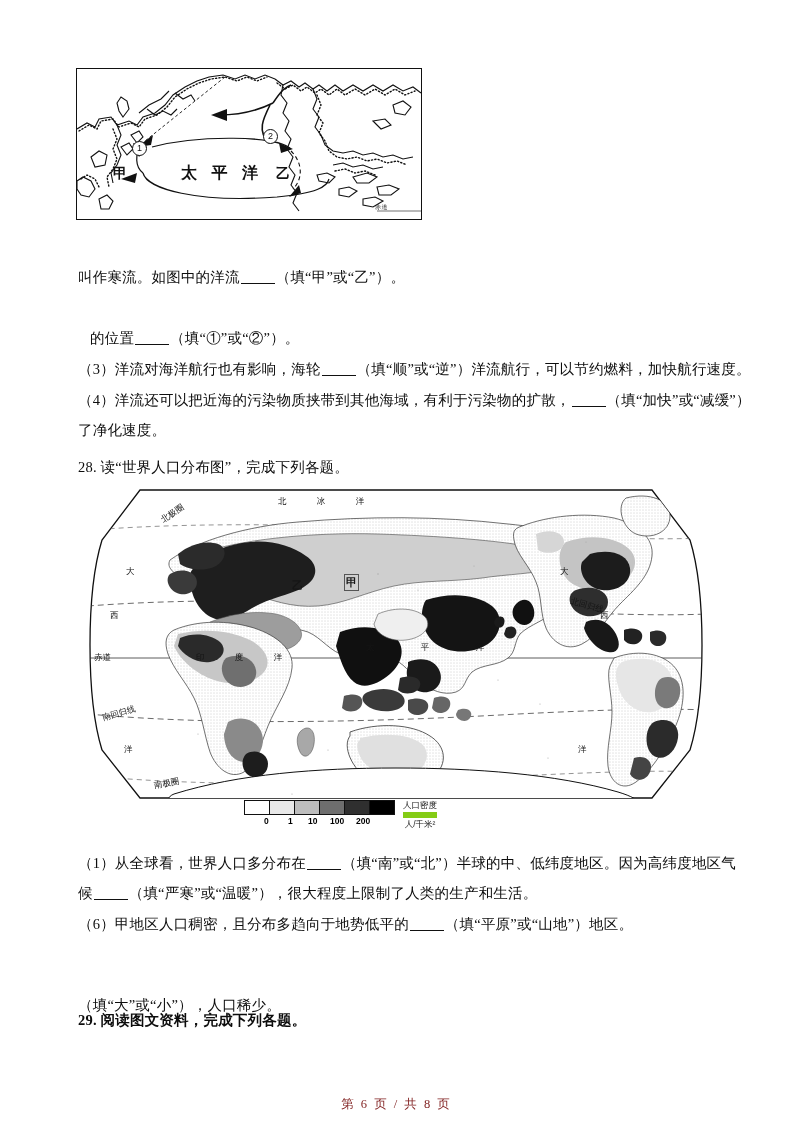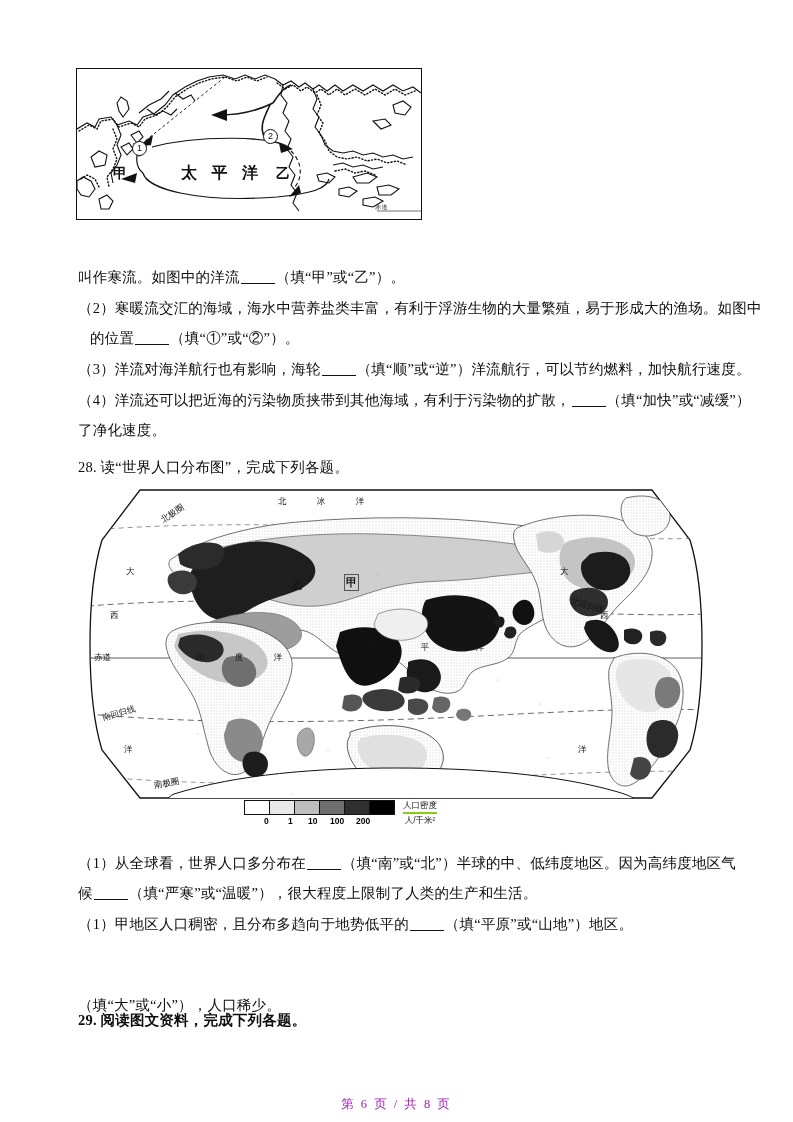--- a/index.html
+++ b/index.html
@@ -128,33 +128,33 @@
   }
   #legend-ticks span { position: absolute; top: 1px; }
   #legend-unit {
     margin-left: 8px;
     font-size: 8.5px;
     font-family: "Liberation Sans", sans-serif;
     text-align: center;
     line-height: 11px;
     color: #151515;
   }
-  #legend-unit .top { border-bottom: 2px solid #84cc16; padding-bottom: 1px; display:block;}
+  #legend-unit .top { border-bottom: 6px solid #84cc16; padding-bottom: 1px; display:block;}
   #legend-unit .bot { display:block; padding-top:1px;}
 
   
   #footer {
     position: absolute;
     left: 0;
     top: 1096px;
     width: 793px;
     text-align: center;
     font-size: 12.5px;
     letter-spacing: 2px;
-    color: #a21caf;
+    color: #7f1d1d;
   }
 </style>
 </head>
 <body>
 
 <div class="page">
 
   <div id="fig-currents">
     <svg width="344" height="150" viewBox="0 0 344 150">
 
@@ -241,23 +241,20 @@
     <span class="map-label" id="lbl-yi">乙</span>
     <span class="map-label" id="lbl-eq">赤道</span>
     <span class="circ-num" id="num-1">1</span>
     <span class="circ-num" id="num-2">2</span>
   </div>
 
   <div class="qtext" style="left:78px; top:262px;">
     <span>叫作寒流。如图中的洋流</span><span class="blank"></span><span>（填“甲”或“乙”）。</span>
   </div>
 
-  <div class="qtext" style="left:78px; top:293px;">
-    <span>（2）寒暖流交汇的海域，海水中营养盐类丰富，有利于浮游生物的大量繁殖，易于形成大的渔场。如图中</span>
-  </div>
   <div class="qtext" style="left:78px; top:323px;margin-left:12px;">
     <span>的位置</span><span class="blank"></span><span>（填“①”或“②”）。</span>
   </div>
 
   <div class="qtext" style="left:78px; top:354px;">
     <span>（3）洋流对海洋航行也有影响，海轮</span><span class="blank"></span><span>（填“顺”或“逆”）洋流航行，可以节约燃料，加快航行速度。</span>
   </div>
 
   <div class="qtext" style="left:78px; top:385px;">
     <span>（4）洋流还可以把近海的污染物质挟带到其他海域，有利于污染物的扩散，</span><span class="blank"></span><span>（填“加快”或“减缓”）</span>
@@ -473,21 +470,21 @@
     </div>
   </div>
 
   <div class="qtext" style="left:78px; top:848px;">
     <span>（1）从全球看，世界人口多分布在</span><span class="blank"></span><span>（填“南”或“北”）半球的中、低纬度地区。因为高纬度地区气</span>
   </div>
   <div class="qtext" style="left:78px; top:878px;">
     <span>候</span><span class="blank"></span><span>（填“严寒”或“温暖”），很大程度上限制了人类的生产和生活。</span>
   </div>
   <div class="qtext" style="left:78px; top:909px;">
-    <span>（1）甲地区人口稠密，且分布多趋向于地势低平的</span><span class="blank"></span><span>（填“平原”或“山地”）地区。</span>
+    <span>（6）甲地区人口稠密，且分布多趋向于地势低平的</span><span class="blank"></span><span>（填“平原”或“山地”）地区。</span>
   </div>
   <div class="qtext" style="left:78px; top:970px;margin-top:20px;">
     <span>（填“大”或“小”），人口稀少。</span>
   </div>
 
   <div class="qtext" style="left:78px; top:1005px;font-weight:bold;">29. 阅读图文资料，完成下列各题。</div>
 
   <div id="footer">第 6 页 / 共 8 页</div>
 
 </div>

